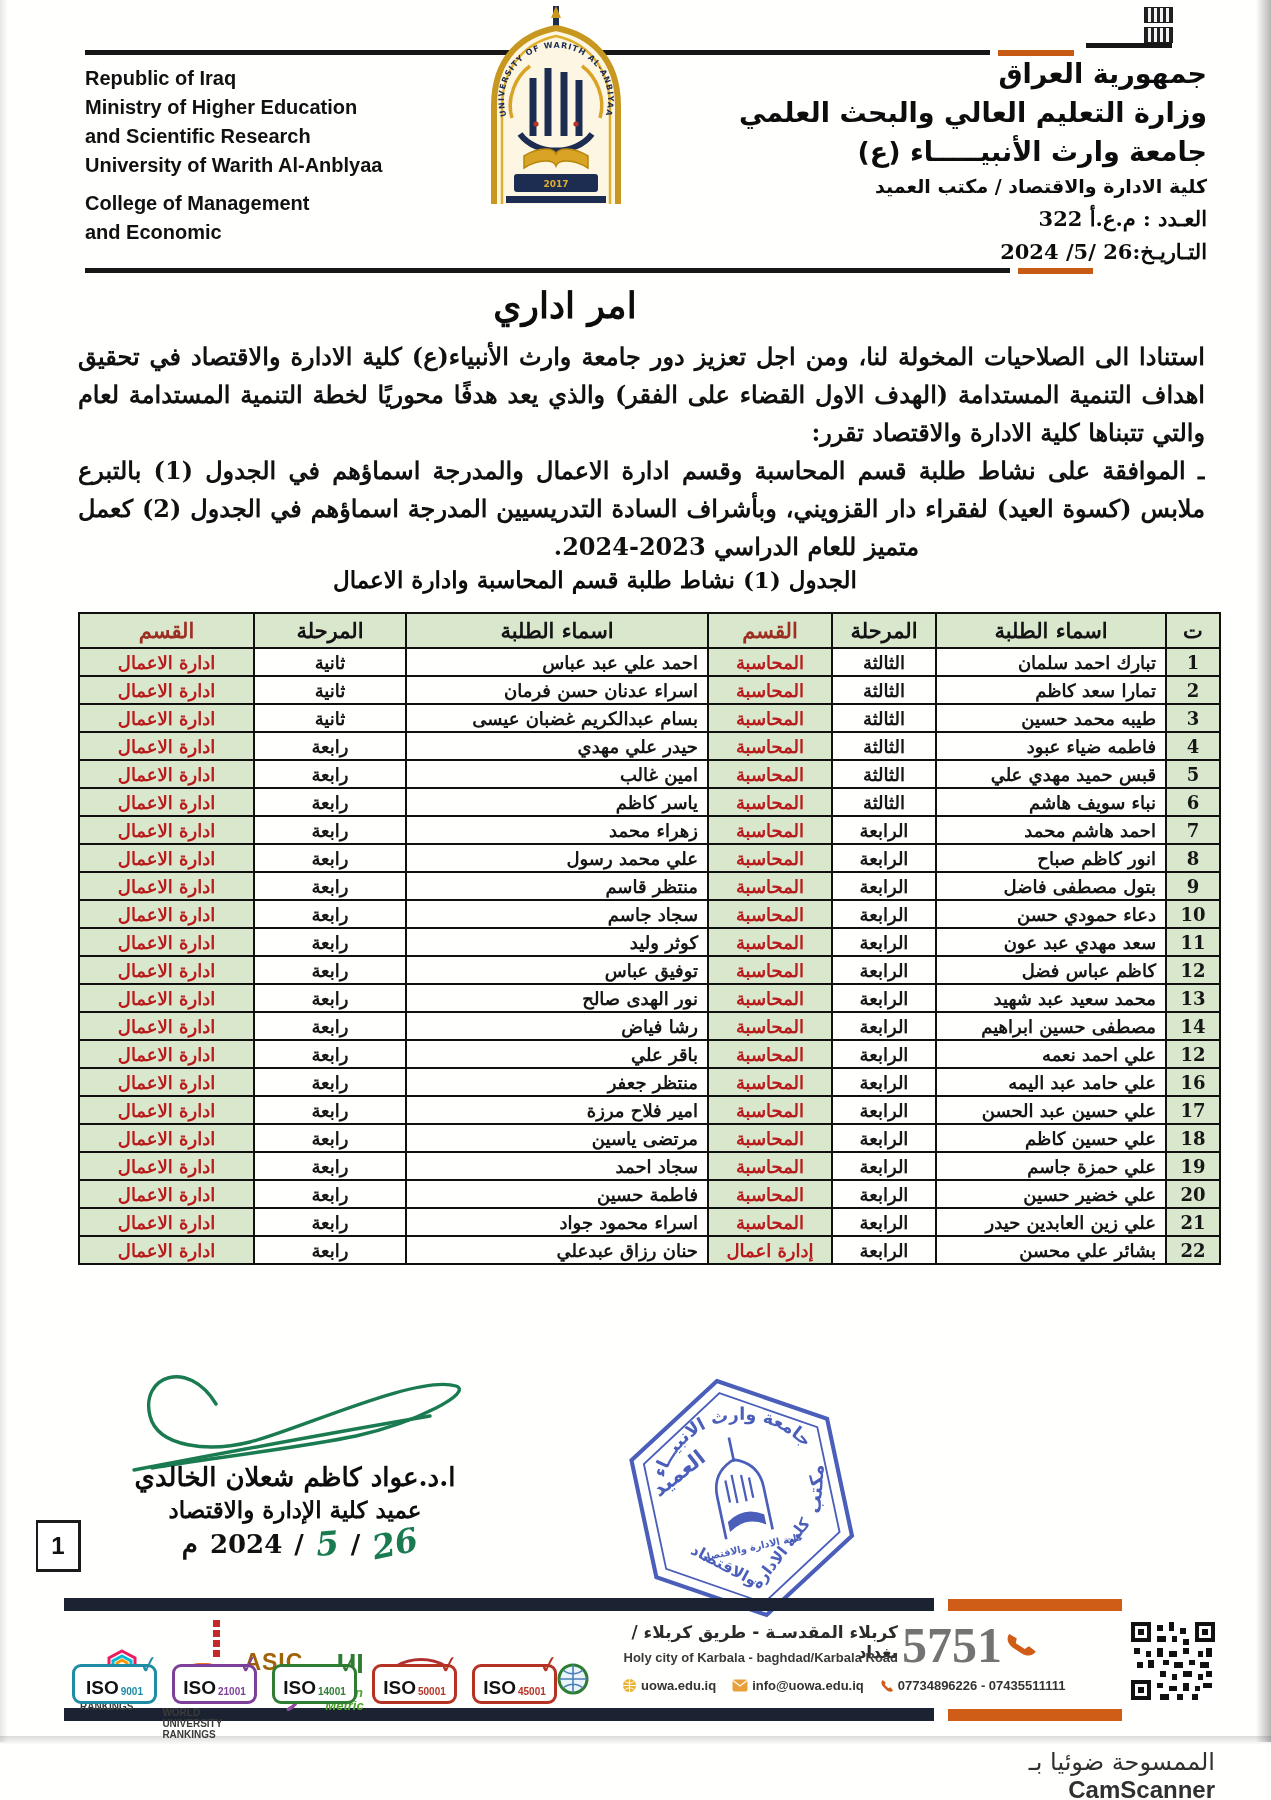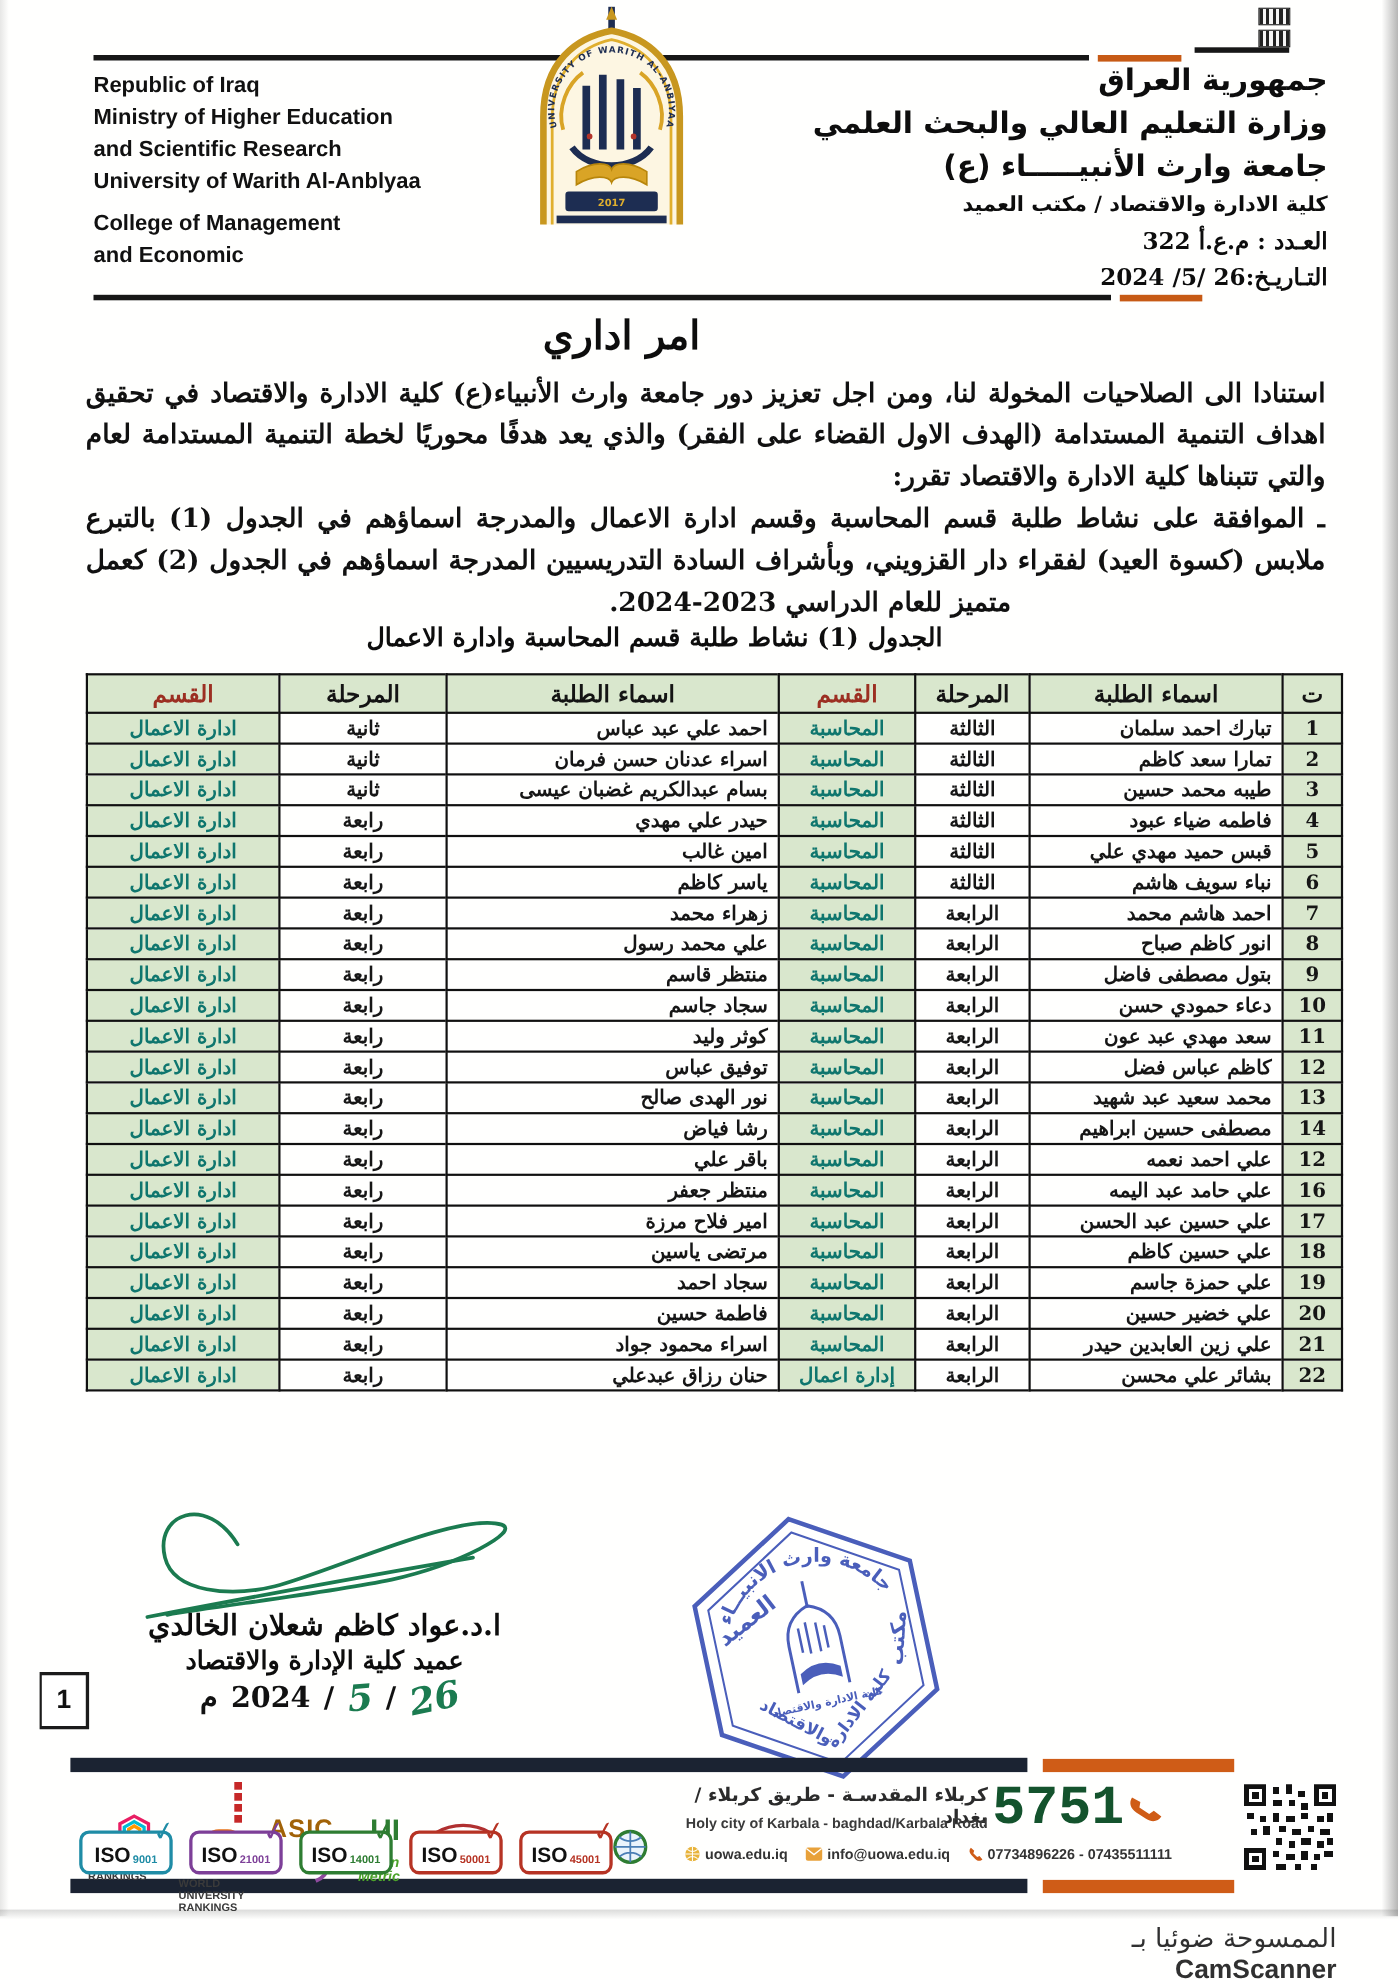--- a/index.html
+++ b/index.html
@@ -38,21 +38,21 @@
   .tbl-caption{position:absolute;left:300px;top:566px;width:590px;text-align:center;direction:rtl;
     font-family:"DejaVu Serif",serif;font-weight:bold;font-size:23px;color:#0d0d0d;}
   
   .students{position:absolute;left:78px;top:612px;width:1127px;border-collapse:collapse;direction:rtl;
     table-layout:fixed;font-family:"DejaVu Serif",serif;}
   .students th,.students td{border:2px solid #101010;overflow:hidden;white-space:nowrap;padding:0;}
   .students th{height:33px;background:#d9e7cd;font-size:21px;font-weight:bold;color:#141414;}
   .students th:nth-child(4),.students th:nth-child(7){color:#9c2f22;}
   .students td{height:26px;font-size:18px;font-weight:bold;color:#161616;text-align:center;}
   .students td:nth-child(1){background:#d9e7cd;}
-  .students td:nth-child(4),.students td:nth-child(7){background:#d9e7cd;color:#0f766e;}
+  .students td:nth-child(4),.students td:nth-child(7){background:#d9e7cd;color:#b91c1c;}
   .students td:nth-child(2),.students td:nth-child(5){text-align:right;padding-right:9px;}
   .students th:nth-child(1){width:52px;}  .students th:nth-child(2){width:228px;}
   .students th:nth-child(3){width:102px;} .students th:nth-child(4){width:122px;}
   .students th:nth-child(5){width:300px;} .students th:nth-child(6){width:150px;}
   .students th:nth-child(7){width:173px;}
   
   .sig-svg{position:absolute;left:118px;top:1352px;}
   .sig-name{position:absolute;left:130px;top:1462px;width:330px;text-align:center;direction:rtl;
     font-family:"DejaVu Serif",serif;font-weight:bold;font-size:26px;color:#0d0d0d;}
   .sig-title{position:absolute;left:130px;top:1496px;width:330px;text-align:center;direction:rtl;
@@ -90,21 +90,21 @@
     display:flex;align-items:flex-end;justify-content:center;gap:2px;padding-bottom:2px;}
   .iso-word{font-family:"Liberation Sans",sans-serif;font-weight:bold;font-size:19px;color:#111;line-height:22px;}
   .iso-code{font-family:"Liberation Sans",sans-serif;font-weight:bold;font-size:10px;line-height:14px;}
   .iso-check{position:absolute;top:-16px;right:-5px;font-size:24px;font-weight:bold;transform:rotate(-10deg);}
   .iso-globe{position:absolute;left:556px;top:1662px;}
   .addr-ar{position:absolute;left:620px;top:1622px;width:278px;text-align:right;direction:rtl;
     font-weight:bold;font-size:17px;color:#2b2b2b;}
   .addr-en{position:absolute;left:620px;top:1650px;width:278px;text-align:right;
     font-family:"Liberation Sans",sans-serif;font-weight:bold;font-size:13px;color:#3a3a3a;}
   .phone-big{position:absolute;left:902px;top:1616px;display:flex;align-items:center;gap:4px;
-    font-family:Liberation Mono, monospace;font-weight:bold;font-size:50px;color:#14532d;}
+    font-family:Liberation Serif, serif;font-weight:bold;font-size:50px;color:#737373;}
   .contact-row{position:absolute;left:622px;top:1678px;width:470px;display:flex;align-items:center;gap:16px;
     font-family:"Liberation Sans",sans-serif;font-weight:bold;font-size:13px;color:#333;}
   .contact-item{display:flex;align-items:center;gap:4px;}
   .qr{position:absolute;left:1130px;top:1622px;}
   .camscanner{position:absolute;left:900px;top:1748px;width:315px;direction:rtl;text-align:right;
     font-size:24px;color:#303030;}
   .camscanner .brand{font-family:"Liberation Sans",sans-serif;font-weight:bold;}
 </style>
 </head>
 <body>

